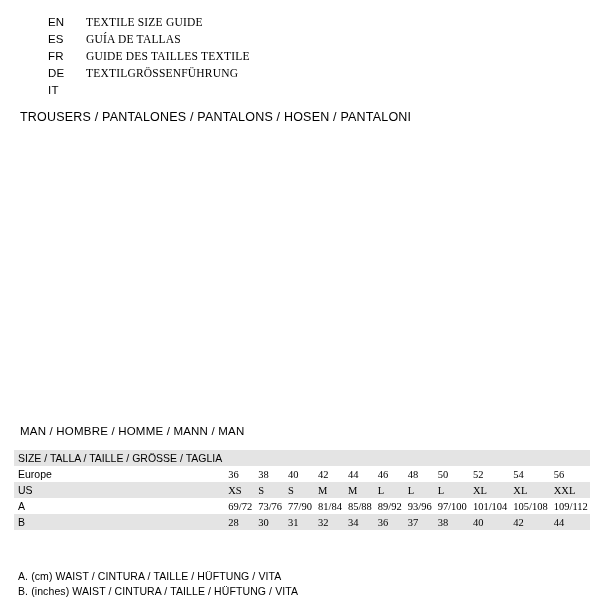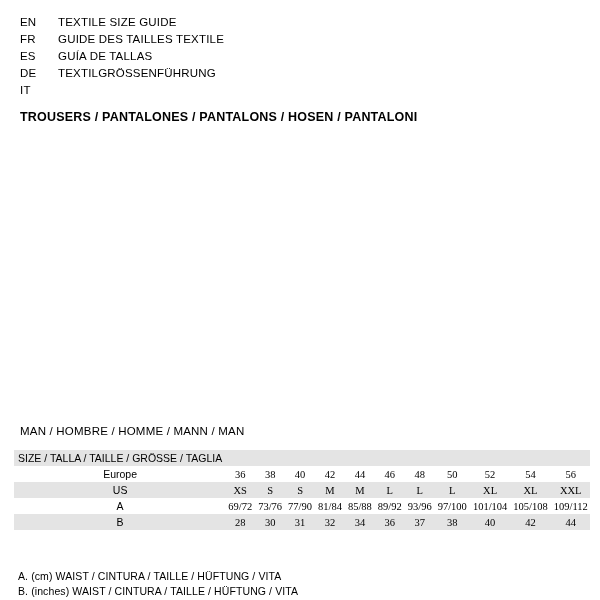--- a/index.html
+++ b/index.html
@@ -26,35 +26,37 @@
     left: 20px;
     width: 330px;
   }
   .lang-row {
     display: flex;
     align-items: center;
     height: 17px;
     line-height: 17px;
     font-size: 11.5px;
     letter-spacing: 0.2px;
+    margin-left: 28px;
   }
   .lang-code {
     width: 38px;
     flex: none;
   }
   .lang-text {
     white-space: nowrap;
+    font-family: Liberation Serif, serif;
   }
 
   .trousers-title {
     position: absolute;
     top: 110px;
     left: 20px;
     font-size: 12.5px;
-    font-weight: bold;
+    font-weight: normal;
     letter-spacing: 0.2px;
     white-space: nowrap;
   }
 
   
   .figure-wrap {
     position: absolute;
     left: 420px;
     top: 10px;
     width: 170px;
@@ -84,21 +86,21 @@
     top: 450px;
     left: 14px;
     width: 572px;
     border-collapse: collapse;
     font-size: 10.5px;
   }
   table.size-table td {
     padding: 2px 2px 2px 4px;
     height: 16px;
     white-space: nowrap;
-    text-align: center;
+    text-align: left;
   }
   table.size-table tr.shaded td {
     background: #e4e4e4;
   }
   table.size-table td.label-col {
     width: 92px;
   }
   table.size-table td.cell {
     width: 40px;
     font-family: Liberation Serif, serif;
@@ -117,26 +119,26 @@
 <body>
 
 <div class="page">
 
   <div class="lang-block">
     <div class="lang-row">
       <span class="lang-code">EN</span>
       <span class="lang-text">TEXTILE SIZE GUIDE</span>
     </div>
     <div class="lang-row">
+      <span class="lang-code">ES</span>
+      <span class="lang-text">GUÍA DE TALLAS</span>
+    </div>
+    <div class="lang-row">
       <span class="lang-code">FR</span>
       <span class="lang-text">GUIDE DES TAILLES TEXTILE</span>
-    </div>
-    <div class="lang-row">
-      <span class="lang-code">ES</span>
-      <span class="lang-text">GUÍA DE TALLAS</span>
     </div>
     <div class="lang-row">
       <span class="lang-code">DE</span>
       <span class="lang-text">TEXTILGRÖSSENFÜHRUNG</span>
     </div>
     <div class="lang-row">
       <span class="lang-code">IT</span>
     </div>
   </div>
 

